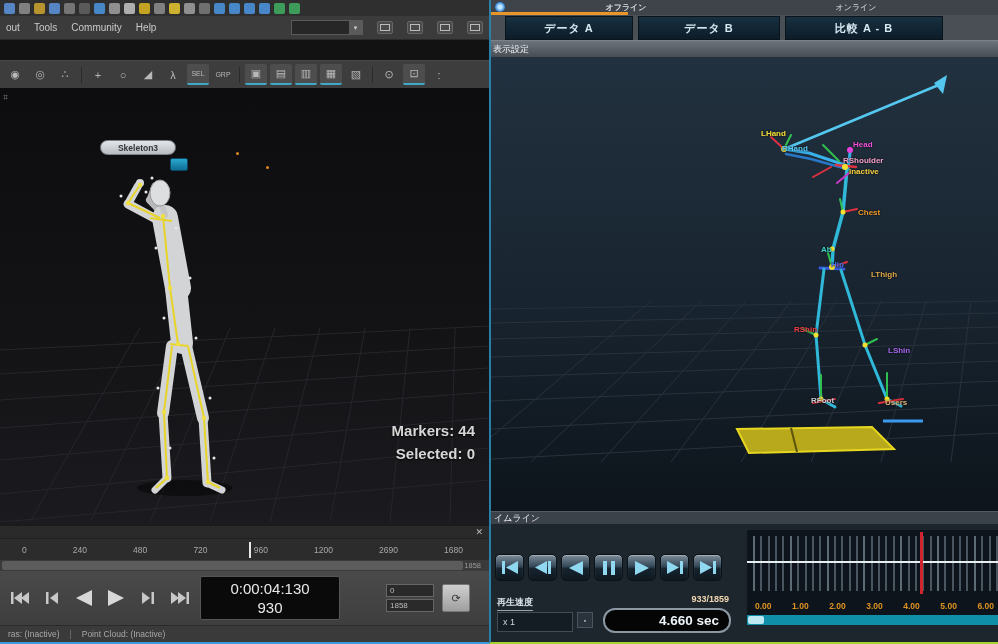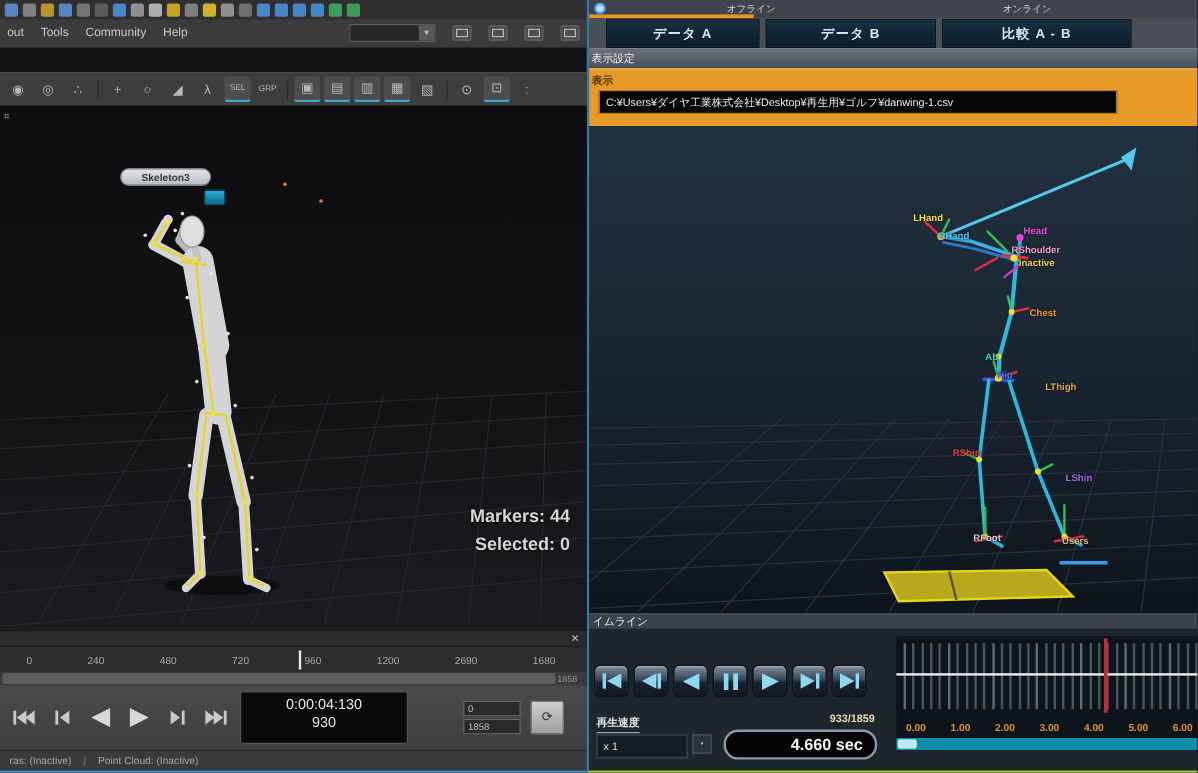--- a/index.html
+++ b/index.html
@@ -33,32 +33,32 @@
   .l-tl-header { height:13px; background:#2a2a2a; border-top:1px solid #1a1a1a; position:relative; }
   .l-close { position:absolute; right:6px; top:1px; color:#bbb; font-size:9px; cursor:default; }
   .l-ruler { height:22px; background:#2c2c2c; border-top:1px solid #1f1f1f; display:flex; align-items:center; justify-content:space-between; padding:0 26px 0 22px; color:#a8a8a8; font-size:8.5px; position:relative; }
   .l-playhead { position:absolute; left:249px; top:3px; width:2px; height:16px; background:#e8e8e8; }
   .l-scroll { height:11px; background:#3a3a3a; position:relative; }
   .l-scroll .handle { position:absolute; left:2px; right:26px; top:1px; bottom:1px; background:#5c5c5c; border-radius:2px; }
   .l-scroll .endnum { position:absolute; right:8px; top:1px; color:#999; font-size:7.5px; }
   .l-transport { height:54px; background:linear-gradient(180deg,#4a4a4a,#3e3e3e); display:flex; align-items:center; padding:0 8px; gap:8px; }
   .lt-btn { width:24px; height:24px; display:flex; align-items:center; justify-content:center; }
   .lt-btn svg { display:block; }
-  .timecode { width:140px; height:44px; background:#0a0a0a; border:1px solid #555; border-radius:2px; color:#e8e8e8; text-align:center; font-size:12px; padding-top:3px; line-height:1.25; }
+  .timecode { width:140px; height:44px; background:#0a0a0a; border:1px solid #555; border-radius:2px; color:#e8e8e8; text-align:center; font-size:15px; padding-top:3px; line-height:1.25; }
   .range-fields { margin-left:38px; display:flex; flex-direction:column; gap:2px; }
   .range-fields .rf { width:48px; height:13px; background:#2a2a2a; border:1px solid #666; color:#bbb; font-size:8px; padding:1px 3px; }
   .loop-btn { width:28px; height:28px; background:linear-gradient(180deg,#cfcfcf,#9f9f9f); border:1px solid #777; border-radius:2px; color:#333; font-size:11px; text-align:center; line-height:26px; }
   .l-status { height:17px; background:#3a3a3a; border-top:1px solid #2a2a2a; display:flex; align-items:center; gap:10px; padding:0 8px; color:#a8a8a8; font-size:8.5px; }
   .l-status .div { color:#777; }
 
   
   .right-app { width:509px; display:flex; flex-direction:column; background:#3f444b; border-left:2px solid #2a7fa8; border-bottom:2px solid #a6d32e; }
   .r-topstrip { height:15px; background:#3f444b; position:relative; display:flex; align-items:center; color:#d9dde1; font-size:8px; }
   .gear { position:absolute; left:4px; top:2px; width:10px; height:10px; border-radius:50%; background:radial-gradient(circle,#bfe6ff 25%,#2a7fd4 70%); }
-  .offline-a { position:absolute; left:70px; width:130px; text-align:center; }
+  .offline-a { position:absolute; left:70px; width:130px; text-align:center;font-weight:bold; }
   .offline-b { position:absolute; left:300px; width:130px; text-align:center; }
   .orange-underline { position:absolute; left:0; bottom:0; width:137px; height:3px; background:#e8962a; }
   .r-tabs { height:25px; background:#4a4f56; display:flex; gap:5px; padding:1px 0 0 14px; }
   .r-tab { background:linear-gradient(180deg,#17303f,#0c1c28); border:1px solid #0a141c; color:#d5e8f2; font-size:11px; font-weight:bold; display:flex; align-items:center; justify-content:center; letter-spacing:1px; }
   .r-tab.a { width:128px; } .r-tab.b { width:142px; } .r-tab.c { width:158px; }
   .r-settings { height:17px; background:linear-gradient(180deg,#6d737b,#474d55); color:#f0f2f4; font-size:9px; display:flex; align-items:center; padding-left:2px; border-top:1px solid #7c828a; }
   .r-orange { height:48px; background:#e89a28; position:relative; border-top:1px solid #f2b95a; }
   .r-orange .dlabel { position:absolute; left:2px; top:3px; color:#4a3206; font-size:9px; font-weight:bold; }
   .path-field { position:absolute; left:8px; top:17px; width:432px; height:20px; background:#070707; border:1px solid #b5791a; color:#e9e9e9; font-size:9px; display:flex; align-items:center; padding-left:5px; white-space:nowrap; overflow:hidden; }
 
@@ -322,24 +322,20 @@
     </div>
 
     <div class="r-tabs">
       <div class="r-tab a">データ A</div>
       <div class="r-tab b">データ B</div>
       <div class="r-tab c">比較 A - B</div>
     </div>
 
     <div class="r-settings">表示設定</div>
 
-    <div class="r-orange">
-      <span class="dlabel">表示</span>
-      <div class="path-field">C:¥Users¥ダイヤ工業株式会社¥Desktop¥再生用¥ゴルフ¥danwing-1.csv</div>
-    </div>
 
     <div class="r-viewport">
       <svg width="509" height="405" viewBox="0 0 509 405">
         <g stroke="#28323e" stroke-width="1">
           <line x1="0" y1="252" x2="509" y2="244"></line>
             <line x1="0" y1="266" x2="509" y2="256"></line>
           <line x1="0" y1="282" x2="509" y2="270"></line>
             <line x1="0" y1="300" x2="509" y2="286"></line>
           <line x1="0" y1="320" x2="509" y2="304"></line>
             <line x1="0" y1="344" x2="509" y2="324"></line>

